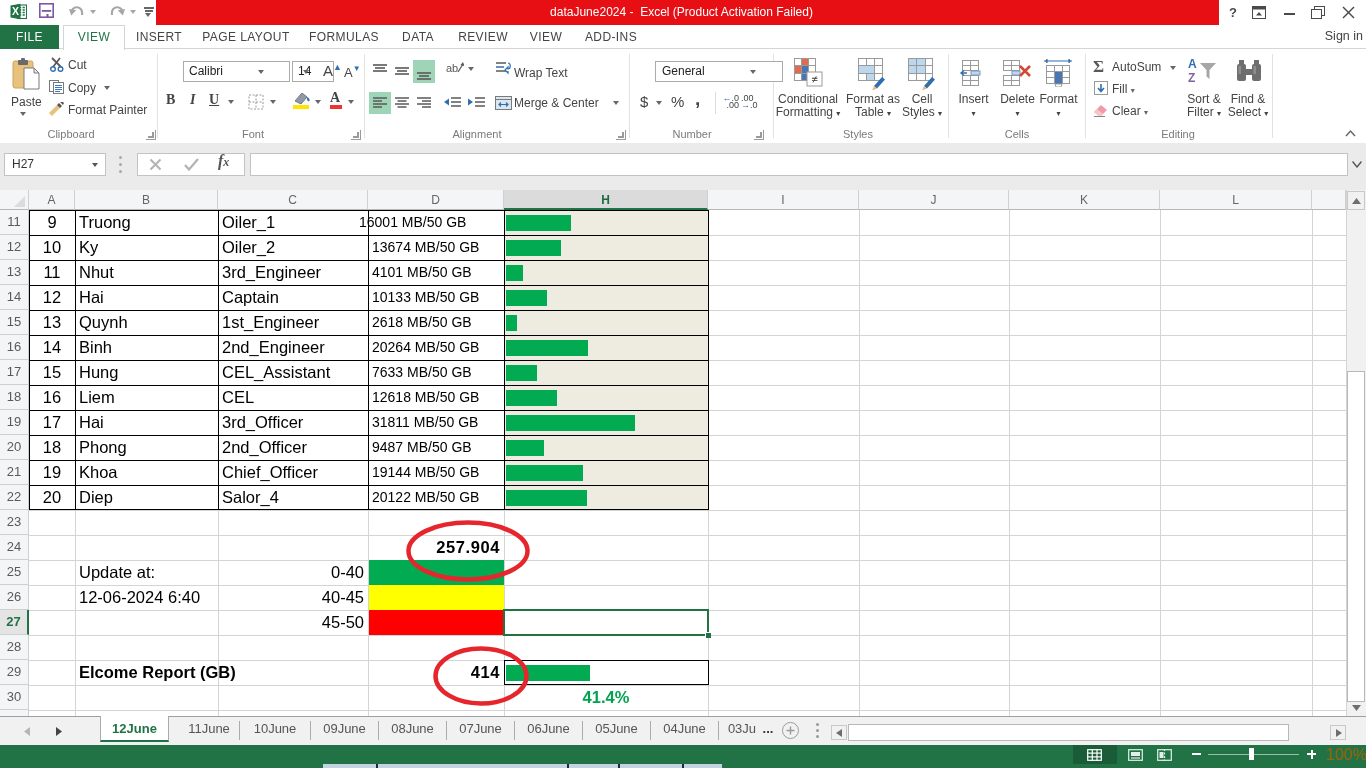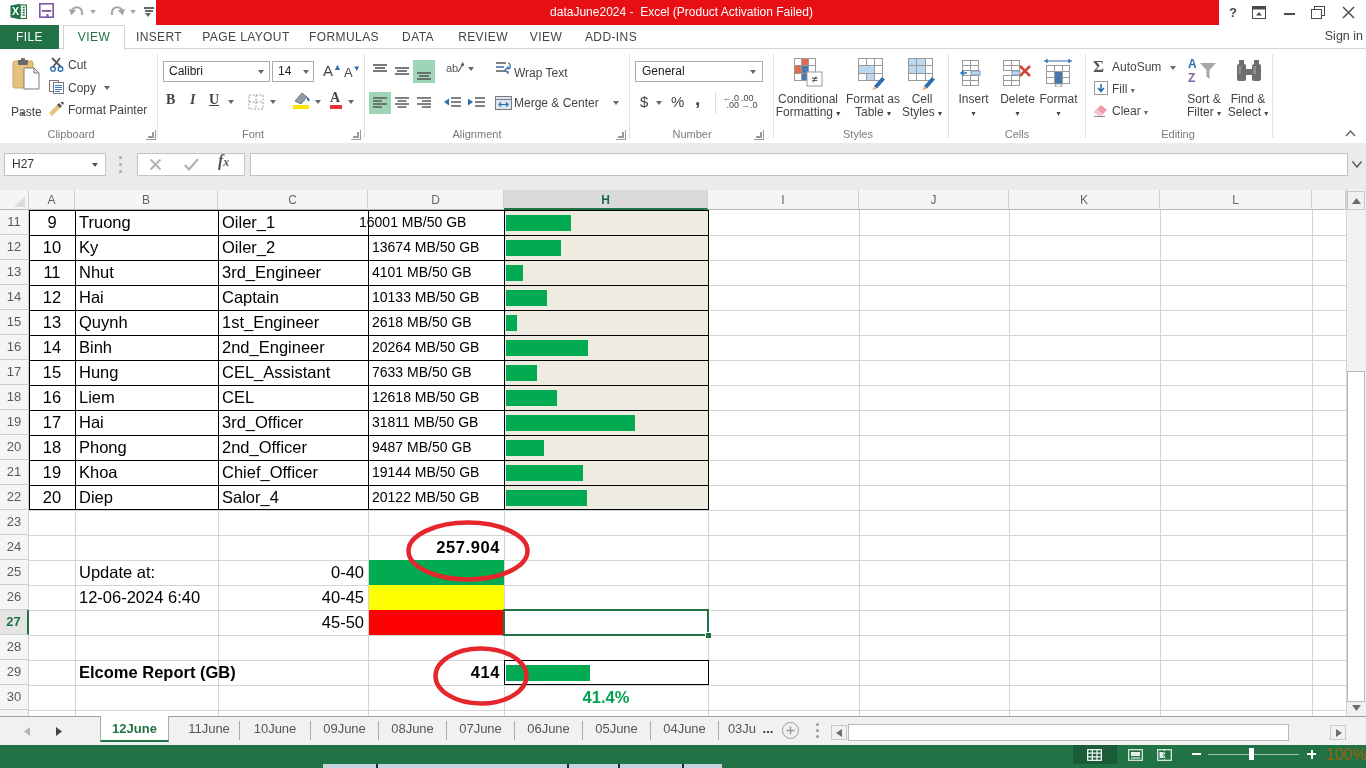--- a/index.html
+++ b/index.html
@@ -19,21 +19,21 @@
 #signin{right:3px;top:29px;font-size:12.5px;color:#444;}
 
 #ribbon{left:0;top:57px;width:1366px;height:86px;background:#fff;border-bottom:1px solid #d5d5d5;box-sizing:content-box;}
 .gsep{top:54px;width:1px;height:84px;background:#e2e2e2;}
 .glabel{top:128px;height:12px;font-size:11px;color:#7a7a7a;text-align:center;line-height:12px;}
 .launch{width:9px;height:9px;border-bottom:1px solid #9a9a9a;border-right:1px solid #9a9a9a;}
 .launch:after{content:"";position:absolute;right:1px;bottom:1px;width:4px;height:4px;border-bottom:2px solid #9a9a9a;border-right:2px solid #9a9a9a;}
 .rtext{font-size:12px;color:#444;white-space:nowrap;}
 .rtext2{font-size:12px;color:#444;text-align:center;white-space:nowrap;line-height:13px;}
 .darr{width:0;height:0;border-left:3.5px solid transparent;border-right:3.5px solid transparent;border-top:4px solid #666;}
-.combo{background:#fff;border:1px solid #ababab;font-size:12px;color:#222;box-sizing:border-box;}
+.combo{background:#fff;border:1px solid #ababab;font-size:12px;color:#222;box-sizing:border-box;margin-left:20px;}
 
 #fbar{left:0;top:143px;width:1366px;height:47px;background:#ebebeb;}
 .fbox{background:#fff;border:1px solid #c3c3c3;box-sizing:border-box;}
 
 #grid{left:0;top:190px;width:1366px;height:526px;background:#fff;overflow:hidden;}
 .colhead{top:0;height:20px;background:#f4f5f6;border-right:1px solid #cfcfcf;border-bottom:1px solid #b7b7b7;box-sizing:border-box;color:#666;font-size:12px;text-align:center;line-height:20px;}
 .rowhead{left:0;width:29px;background:#f4f5f6;border-right:1px solid #cfcfcf;border-bottom:1px solid #cfcfcf;box-sizing:border-box;color:#5a5a5a;font-size:13px;text-align:center;height:25px;line-height:24px;}
 .vgl{background:#d4d4d4;width:1px;}
 .hgl{background:#d4d4d4;height:1px;}
 .cellt{font-size:16.5px;color:#000;height:25px;line-height:25px;white-space:nowrap;}
@@ -147,21 +147,21 @@
       <path d="M1 7 L5.5 2 L10 7" fill="none" stroke="#666" stroke-width="1.5"></path>
     </svg>
 
 <svg class="ico" style="left:12px;top:58px;" width="30" height="32" viewBox="0 0 30 32">
  <rect x="1" y="3" width="20" height="27" rx="2" fill="#e8c27d" stroke="#caa35e"></rect>
  <rect x="6" y="2" width="10" height="5" rx="1" fill="#6a6a6a"></rect>
  <rect x="9" y="0" width="4" height="4" rx="1" fill="#6a6a6a"></rect>
  <path d="M12 10 h10 l5 5 v16 h-15 z" fill="#fff" stroke="#7a7a7a"></path>
  <path d="M22 10 v5 h5 z" fill="#e8e8e8" stroke="#7a7a7a"></path>
 </svg>
-<div class="ab rtext" style="left:11px;top:105px;">Paste</div>
+<div class="ab rtext" style="left:11px;top:95px;">Paste</div>
 <div class="ab darr" style="left:20px;top:112px;"></div>
 <svg class="ico" style="left:50px;top:57px;" width="16" height="15" viewBox="0 0 16 15">
  <path d="M2 1 L11 10 M10 1 L3 10" stroke="#595959" stroke-width="1.8" fill="none"></path>
  <circle cx="3" cy="12" r="2.3" fill="none" stroke="#2f6fb0" stroke-width="1.4"></circle>
  <circle cx="10.5" cy="12" r="2.3" fill="none" stroke="#2f6fb0" stroke-width="1.4"></circle>
 </svg>
 <div class="ab rtext" style="left:68px;top:58px;">Cut</div>
 <svg class="ico" style="left:49px;top:80px;" width="15" height="14" viewBox="0 0 15 14">
  <rect x="0.5" y="0.5" width="9" height="11" fill="#fff" stroke="#7a7a7a"></rect>
  <rect x="4.5" y="2.5" width="10" height="11" fill="#fff" stroke="#7a7a7a"></rect>

